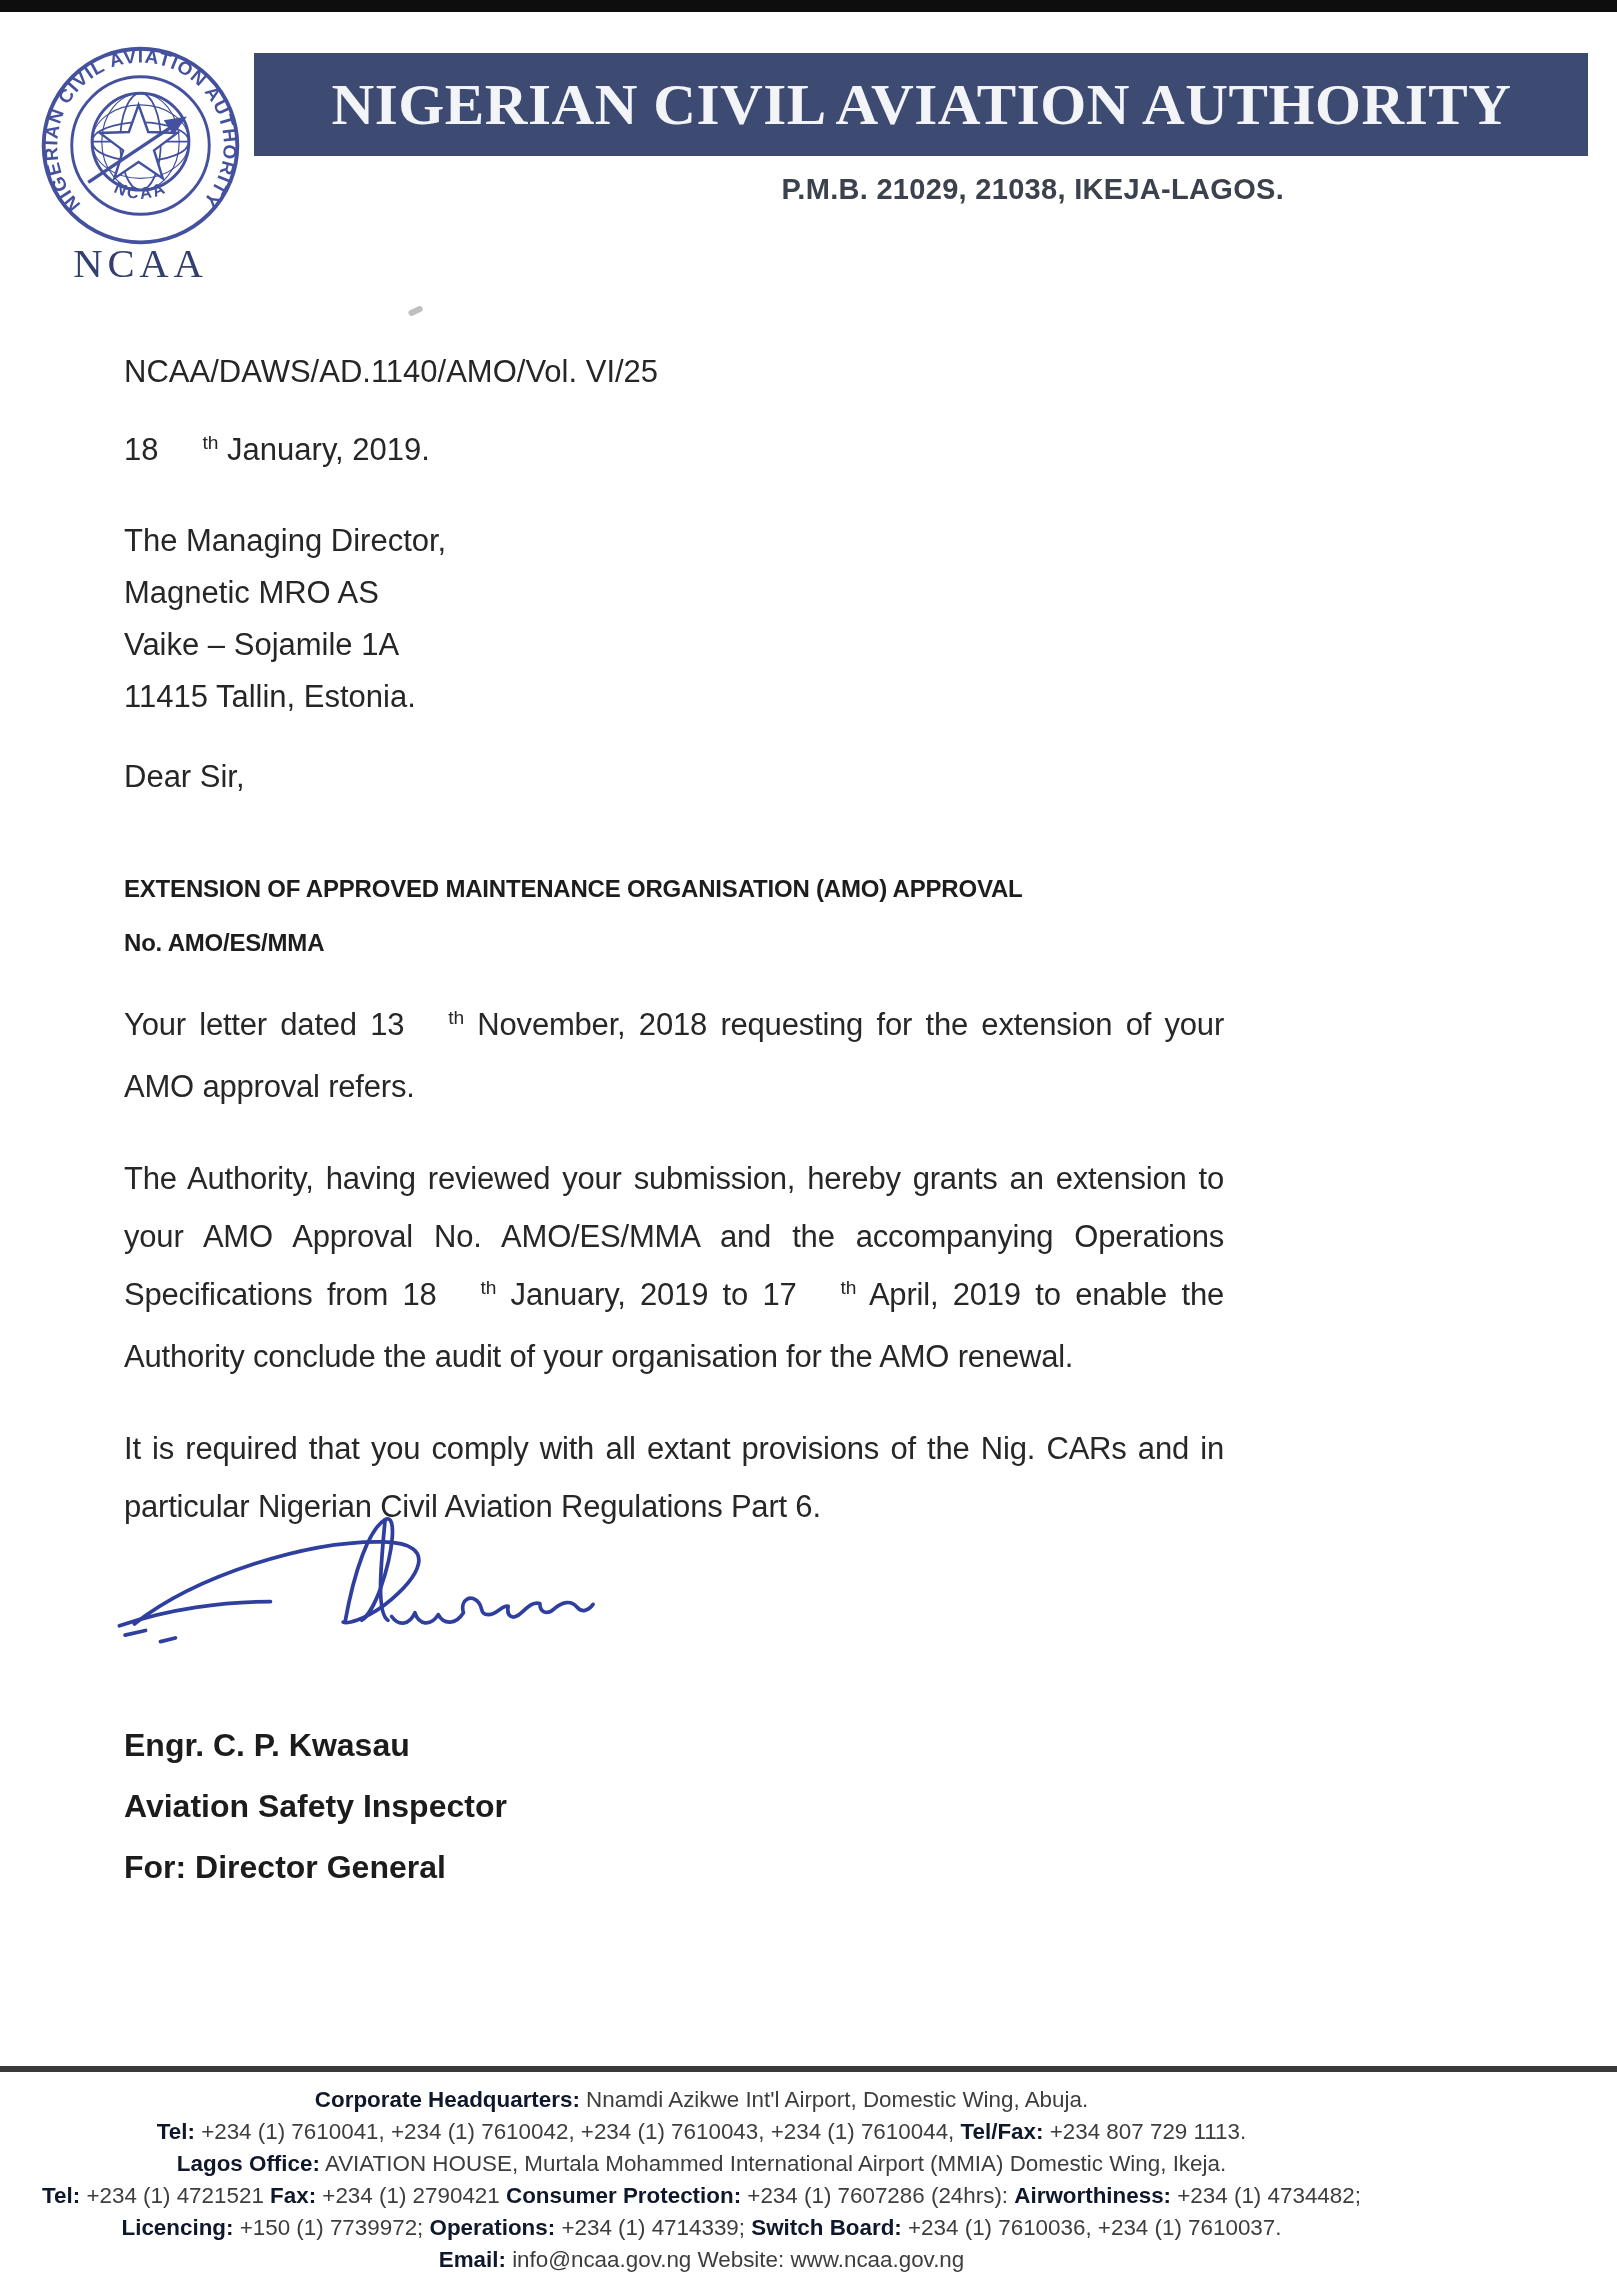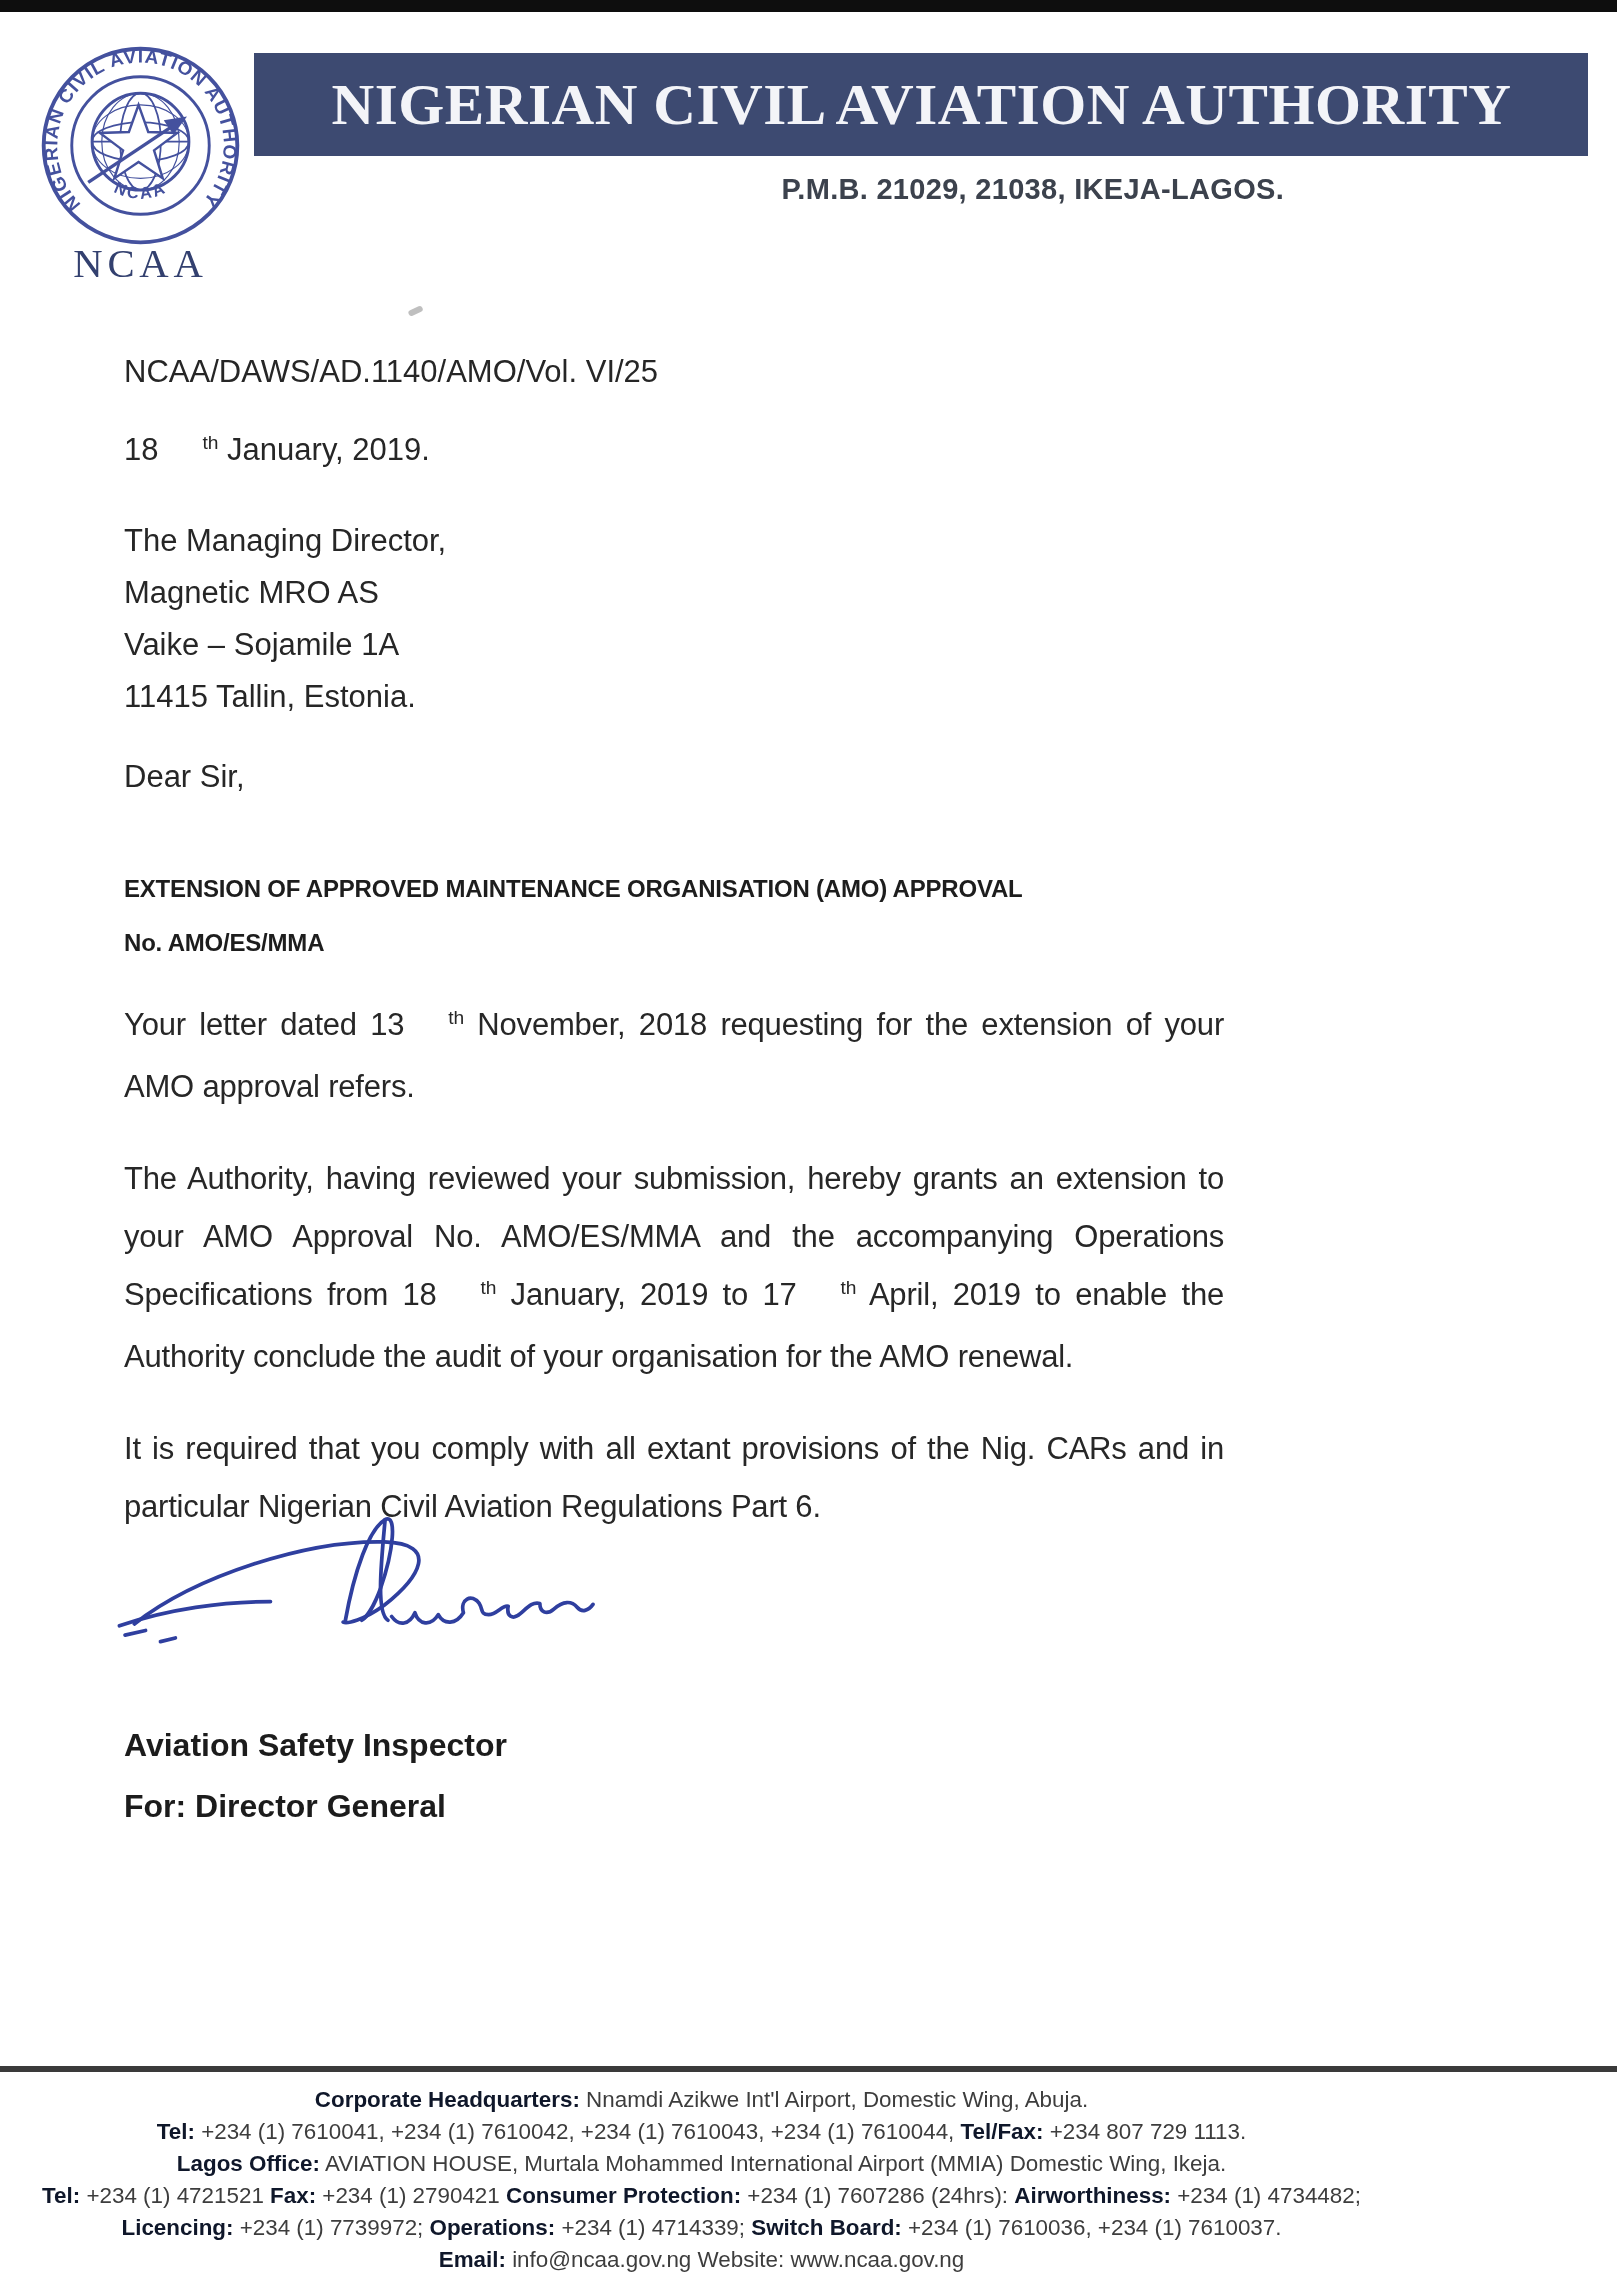--- a/index.html
+++ b/index.html
@@ -137,28 +137,29 @@
         <path d="M14,132 l22,-5 M52,139 l16,-4"></path>
         <path d="M24,120 C90,68 210,30 292,32 C352,34 330,70 292,100 C270,116 252,120 248,118"></path>
         <path d="M250,118 C260,62 276,18 293,8 C306,1 302,42 288,82 C281,101 273,113 268,116"></path>
         <path d="M293,8 C289,52 283,108 296,116"></path>
         <path d="M300,112 c8,11 19,9 25,-4 c4,13 17,15 25,2 c6,11 19,11 27,-2 c-4,-15 9,-21 17,-10 c4,6 1,12 10,12 c9,0 15,-11 21,-9 c-2,11 5,15 13,8 c8,-7 13,-13 21,-11 c0,9 7,13 15,6 c10,-9 19,-9 25,-2 c5,6 12,4 17,-3"></path>
       </g>
     </svg>
   </div>
 
   <div class="sig-block">
+    <div>Engr. C. P. Kwasau</div>
     <div>Aviation Safety Inspector</div>
     <div>For: Director General</div>
   </div>
 
   <div class="divider"></div>
   <div class="footer">
       <div><span class="f-label">Corporate Headquarters:</span><span class="f-text"> Nnamdi Azikwe Int'l Airport, Domestic Wing, Abuja.</span></div>
       <div><span class="f-label">Tel:</span><span class="f-text"> +234 (1) 7610041, +234 (1) 7610042, +234 (1) 7610043, +234 (1) 7610044, </span><span class="f-label">Tel/Fax:</span><span class="f-text"> +234 807 729 1113.</span></div>
       <div><span class="f-label">Lagos Office:</span><span class="f-text"> AVIATION HOUSE, Murtala Mohammed International Airport (MMIA) Domestic Wing, Ikeja.</span></div>
       <div><span class="f-label">Tel:</span><span class="f-text"> +234 (1) 4721521 </span><span class="f-label">Fax:</span><span class="f-text"> +234 (1) 2790421 </span><span class="f-label">Consumer Protection:</span><span class="f-text"> +234 (1) 7607286 (24hrs): </span><span class="f-label">Airworthiness:</span><span class="f-text"> +234 (1) 4734482;</span></div>
-      <div><span class="f-label">Licencing:</span><span class="f-text"> +234 (1) 7739972; </span><span class="f-label">Operations:</span><span class="f-text"> +234 (1) 4714339; </span><span class="f-label">Switch Board:</span><span class="f-text"> +234 (1) 7610036, +234 (1) 7610037.</span></div>
+      <div><span class="f-label">Licencing:</span><span class="f-text"> +150 (1) 7739972; </span><span class="f-label">Operations:</span><span class="f-text"> +234 (1) 4714339; </span><span class="f-label">Switch Board:</span><span class="f-text"> +234 (1) 7610036, +234 (1) 7610037.</span></div>
       <div><span class="f-label">Email:</span><span class="f-text"> info@ncaa.gov.ng  Website: www.ncaa.gov.ng</span></div>
     </div>
 
 </div>
 
 
 </body></html>

